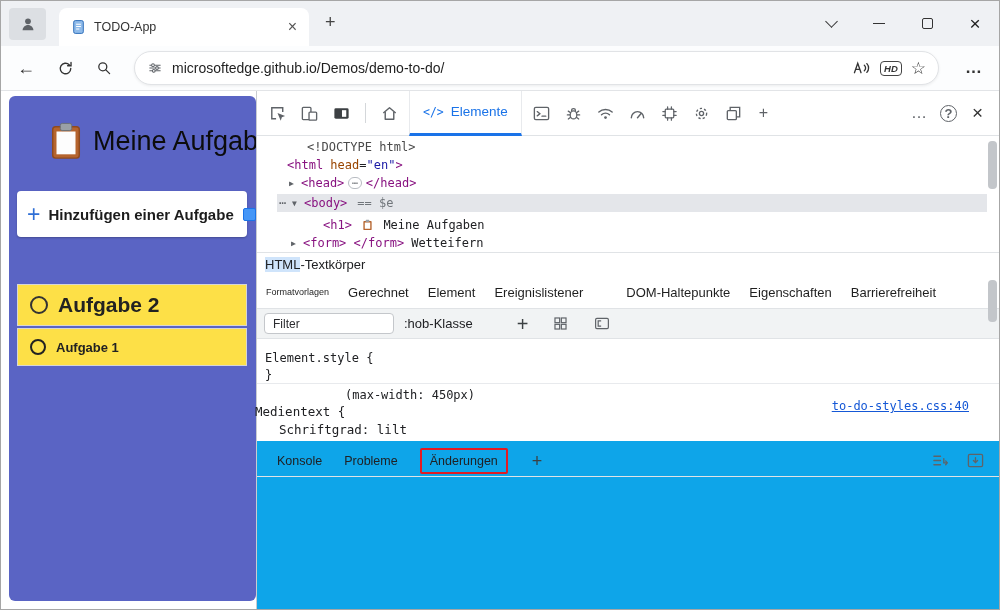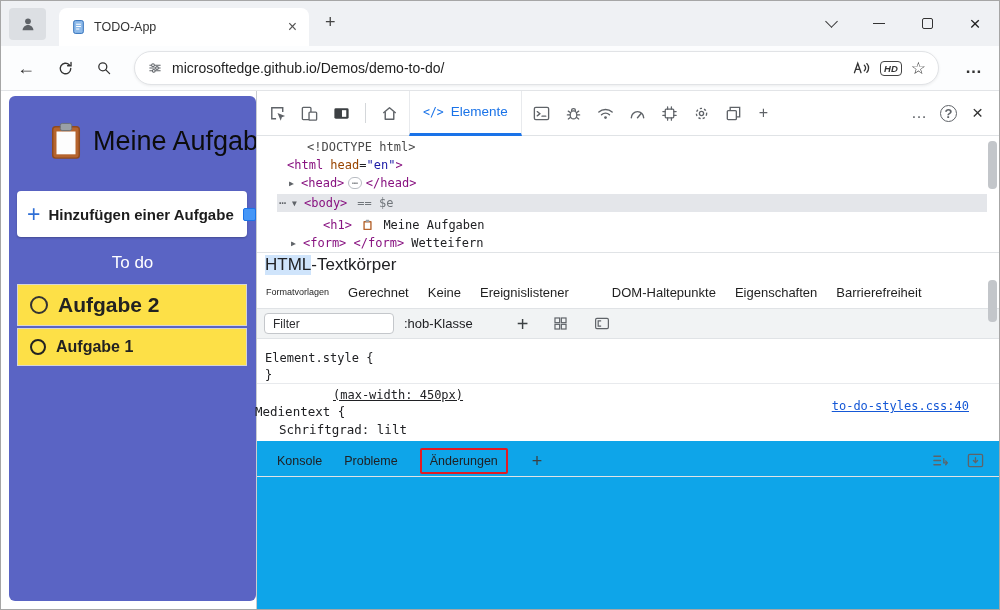--- a/index.html
+++ b/index.html
@@ -52,21 +52,21 @@
   .section-label { position:absolute; top:157px; width:100%; text-align:center; color:#fff;
                    font-size:17px; font-weight:500; }
   .todo-item { position:absolute; left:8px; width:230px; background:#fde047; border:1px solid #d6d6d6;
                display:flex; align-items:center; gap:10px; padding:0 12px; }
   .todo-item.big { top:188px; height:42px; }
   .todo-item.small { top:232px; height:38px; }
   .circle { border-radius:50%; flex:none; }
   .circle.big { width:18px; height:18px; border:2px solid #333; }
   .circle.small { width:16px; height:16px; border:2.5px solid #222; }
   .item-label-big { font-size:21px; font-weight:600; color:#222; }
-  .item-label-small { font-size:16px; font-weight:600; color:#222; }
+  .item-label-small { font-size:13px; font-weight:600; color:#222; }
 
   
   .devtools { position:absolute; left:255px; top:90px; right:0; bottom:0; background:#fff;
               border-left:1px solid #c9ccd1; }
   .dt-toolbar { height:45px; border-bottom:1px solid #e0e3e6; display:flex; align-items:center;
                 padding:0 8px; gap:7px; }
   .dt-icon { width:25px; height:25px; display:flex; align-items:center; justify-content:center;
              border-radius:4px; flex:none; }
   .dt-sep { width:1px; height:20px; background:#d4d7da; margin:0 4px; flex:none; }
   .elements-tab { height:45px; display:flex; align-items:center; gap:7px; padding:0 13px;
@@ -88,21 +88,21 @@
   .tag { color:#881280; } .attr { color:#994500; } .val { color:#1a1aa6; }
   .doctype { color:#4a4a4a; } .plain-txt { color:#202124; } .hint { color:#70757a; }
   .tree-arrow { display:inline-block; width:12px; color:#5f6368; font-size:8px; vertical-align:1px; }
   .more-pill { border:1px solid #b8bcc2; border-radius:7px; font-size:9px; padding:0 3px;
                color:#5f6368; background:#fff; margin:0 4px; vertical-align:1px; }
   .row-dots { display:inline-block; width:13px; color:#5f6368; }
   .vthumb { position:absolute; right:2px; width:9px; background:#c3c6ca; border-radius:4px; }
 
   
   .breadcrumb { height:24px; border-top:1px solid #e0e3e6; display:flex; align-items:center;
-                padding-left:8px; font-size:17px; color:#202124; }
+                padding-left:8px; font-size:13px; color:#202124; }
   .bc-hl { background:#cfe4fb; }
 
   
   .styles-tabs { height:33px; border-bottom:1px solid #e0e3e6; display:flex; align-items:center;
                  padding-left:9px; gap:19px; font-size:13px; color:#1f1f1f; white-space:nowrap; }
   .tab-sm { font-size:9px; }
   .mt-extra { margin-left:24px; }
 
   
   .filter-row { height:30px; background:#f1f3f4; border-bottom:1px solid #e0e3e6; display:flex;
@@ -112,21 +112,21 @@
   .filter-input::placeholder { color:#202124; opacity:.95; }
   .hov-label { font-size:13px; color:#202124; }
   .thin-plus { font-size:20px; font-weight:300; color:#3c4043; margin-left:34px; line-height:1; }
 
   
   .styles-pane { position:relative; height:102px; font-family:"DejaVu Sans Mono", monospace;
                  font-size:12px; color:#202124; }
   .sp-l1 { position:absolute; left:8px; top:12px; }
   .sp-l2 { position:absolute; left:8px; top:29px; }
   .sp-div { position:absolute; left:0; right:0; top:44px; border-top:1px solid #e8eaed; }
-  .sp-media { position:absolute; left:76px; top:49px;text-decoration:underline; }
+  .sp-media { position:absolute; left:88px; top:49px; }
   .sp-mopen { position:absolute; left:-2px; top:65px; font-size:12.5px; }
   .sp-font { position:absolute; left:22px; top:83px; font-size:12.5px; }
   .sp-link { position:absolute; right:30px; top:60px; color:#1558d6; text-decoration:underline;
              font-size:12px; }
 
   
   .bottom-panel { position:absolute; left:0; right:0; top:350px; bottom:0; border-top:4px solid #0ea5e9;
                   background:#0ea5e9; }
   .bp-tabs { height:32px; display:flex; align-items:center; padding-left:20px; gap:22px;
              font-size:12.5px; color:#202124; border-bottom:1px solid #e0e3e6; }
@@ -226,21 +226,20 @@
           <rect x="10" y="11" width="20" height="24" fill="#fdfdfd"></rect>
           <rect x="14" y="2.5" width="12" height="7.5" rx="2" fill="#9aa0a6" stroke="#6b7075"></rect>
         </svg>
     </span>
     <div class="app-title">Meine Aufgaben</div>
     <div class="add-btn">
       <span class="add-plus">+</span>
       <span class="add-label">Hinzufügen einer Aufgabe</span>
       <span class="sel-artifact"></span>
     </div>
-    <div class="section-label">To do</div>
     <div class="todo-item big">
       <span class="circle big"></span>
       <span class="item-label-big">Aufgabe 2</span>
     </div>
     <div class="todo-item small">
       <span class="circle small"></span>
       <span class="item-label-small">Aufgabe 1</span>
     </div>
   </div>
 
@@ -359,21 +358,21 @@
     </div>
 
     <div class="breadcrumb">
       <span class="bc-hl">HTML</span>
         <span>-Textkörper</span>
     </div>
 
     <div class="styles-tabs" style="position:relative;">
       <span class="tab-sm">Formatvorlagen</span>
       <span>Gerechnet</span>
-      <span>Keine</span>
+      <span>Element</span>
       <span>Ereignislistener</span>
       <span class="mt-extra">DOM-Haltepunkte</span>
       <span>Eigenschaften</span>
       <span>Barrierefreiheit</span>
       <div class="vthumb" style="top:4px; height:42px; position:absolute;"></div>
     </div>
 
     <div class="filter-row">
       <input class="filter-input" placeholder="Filter" style="">
       <span class="hov-label">:hob-Klasse</span>

